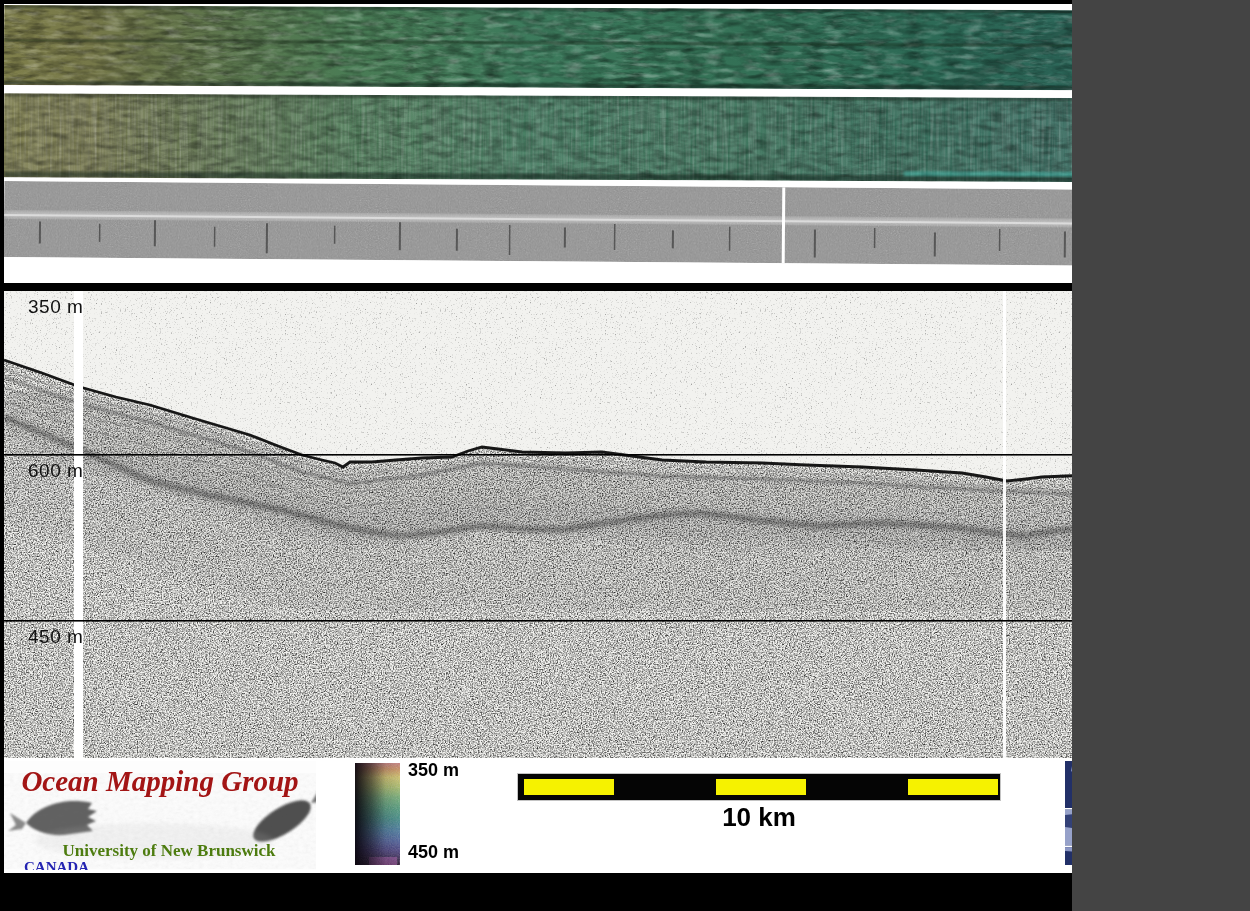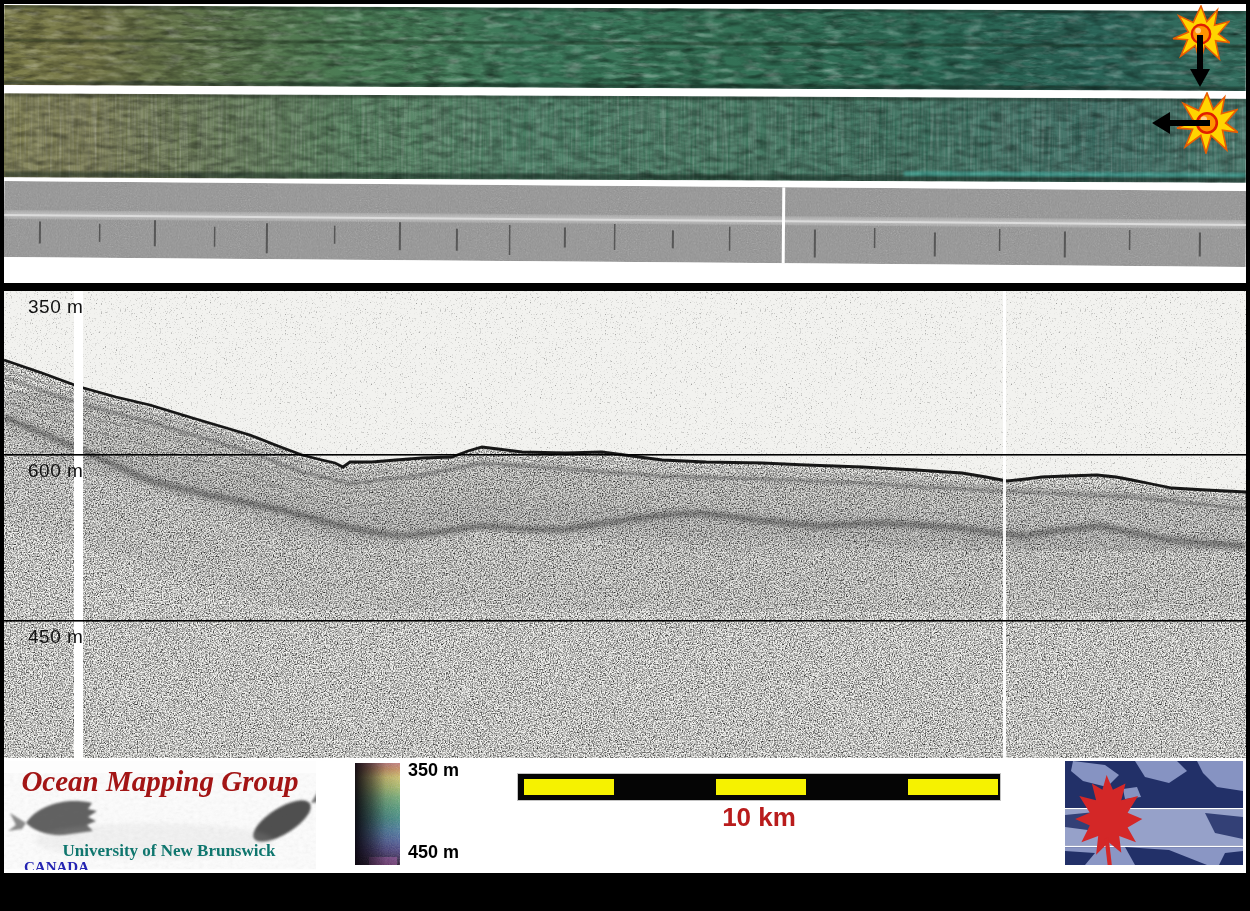--- a/index.html
+++ b/index.html
@@ -1,16 +1,16 @@
 <!DOCTYPE html>
 <html><head>
 <meta charset="utf-8">
 <style>
   html,body{margin:0;padding:0;background:#444;}
-  .canvas{position:relative;width:1250px;height:911px;background:#000;overflow:hidden;
+  .canvas{position:relative;width:1072px;height:911px;background:#000;overflow:hidden;
           font-family:"Liberation Sans",sans-serif;}
   .panel{position:absolute;overflow:hidden;}
   .abs{position:absolute;}
   svg{display:block;}
 
   
   .top-panel{left:4px;top:4px;width:1242px;height:279px;background:#fff;}
   .swath{left:0;width:1242px;}
   .swath1{top:4px;height:80px;transform:rotate(0.28deg);}
   .swath2{top:92px;height:84px;transform:rotate(0.25deg);}
@@ -21,38 +21,38 @@
   .depth-label{position:absolute;left:24px;color:#111;font-size:19px;letter-spacing:.5px;}
 
   
   .bottom-strip{left:4px;top:758px;width:1242px;height:115px;background:#fff;}
 
   .omg-box{left:0;top:3px;width:312px;height:109px;background:#fdfdfd;overflow:hidden;}
   .omg-title{position:absolute;left:0;top:4px;width:100%;text-align:center;
              font-family:"Liberation Serif",serif;font-style:italic;font-weight:700;
              font-size:29px;color:#a31515;}
   .omg-univ{position:absolute;left:20px;top:80px;width:290px;text-align:center;
-            font-family:"Liberation Serif",serif;font-weight:700;font-size:17px;color:#0f766e;}
+            font-family:"Liberation Serif",serif;font-weight:700;font-size:17px;color:#4d7c0f;}
   .omg-country{position:absolute;left:20px;top:98px;width:290px;
             font-family:"Liberation Serif",serif;font-weight:700;font-size:15px;color:#2424b2;}
 
   .colorbar{left:351px;top:5px;width:45px;height:102px;
      background:linear-gradient(180deg,#c97f7f 0%,#cc8f5e 6%,#d2c46a 14%,#a8bd6a 24%,
        #72ad76 34%,#4f9b7c 45%,#3f8a86 55%,#46799e 66%,#4b5f9b 76%,#473d7e 86%,
        #3a2a55 93%,#2a1430 100%);}
   .colorbar-shade{position:absolute;left:0;top:0;width:100%;height:100%;
      background:linear-gradient(90deg,rgba(8,4,12,.93) 0%,rgba(8,4,12,.55) 35%,
        rgba(8,4,12,.12) 68%,rgba(255,255,255,0) 100%);}
   .cb-label{position:absolute;left:404px;font-size:18px;font-weight:700;color:#000;}
 
   .scalebar{left:514px;top:16px;width:482px;height:26px;background:#050505;
             box-shadow:0 0 0 1px #c4c4c4;}
   .seg{position:absolute;top:5px;height:16px;width:90px;background:#f6f200;}
   .scalebar-label{position:absolute;left:514px;top:44px;width:482px;text-align:center;
-            font-size:26px;font-weight:700;color:#b91c1c;}
+            font-size:26px;font-weight:700;color:#000000;}
 
   .arcticnet{left:1061px;top:3px;width:178px;height:104px;background:#223068;}
   .arctic-text{position:absolute;left:24px;top:14px;color:#fff;white-space:nowrap;
        font-family:"Liberation Serif",serif;font-style:italic;}
   .arctic-initial{font-size:56px;}
   .arctic-rest{font-size:31px;}
 </style>
 </head>
 <body>
 

